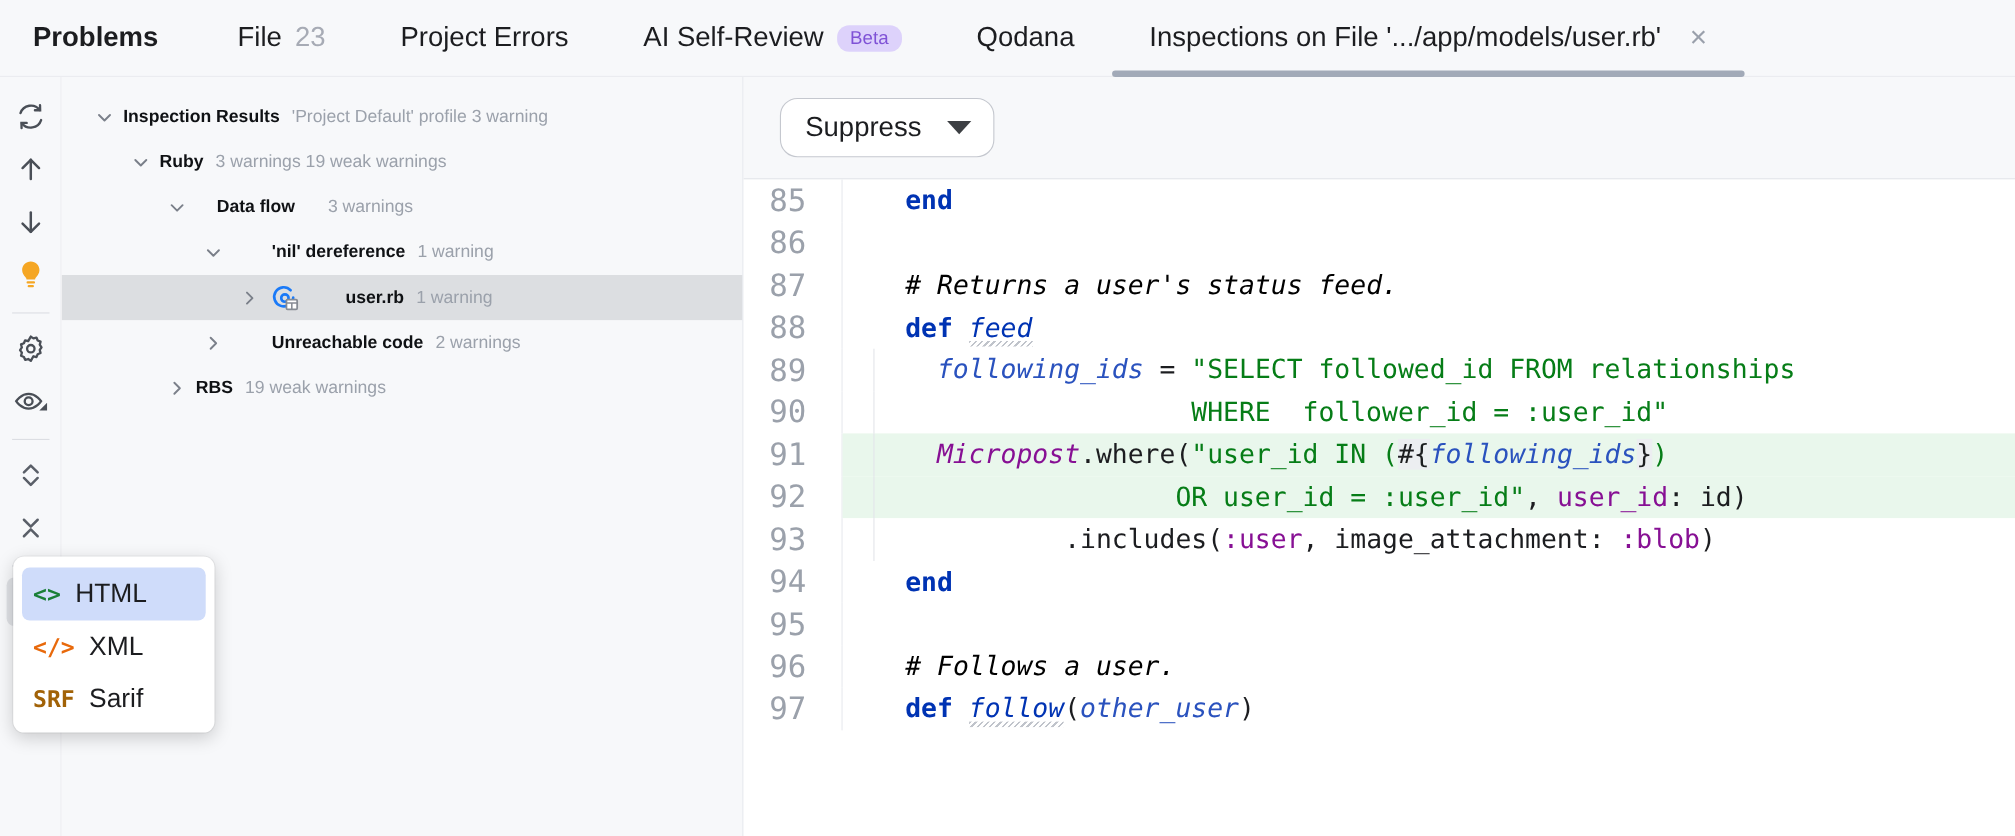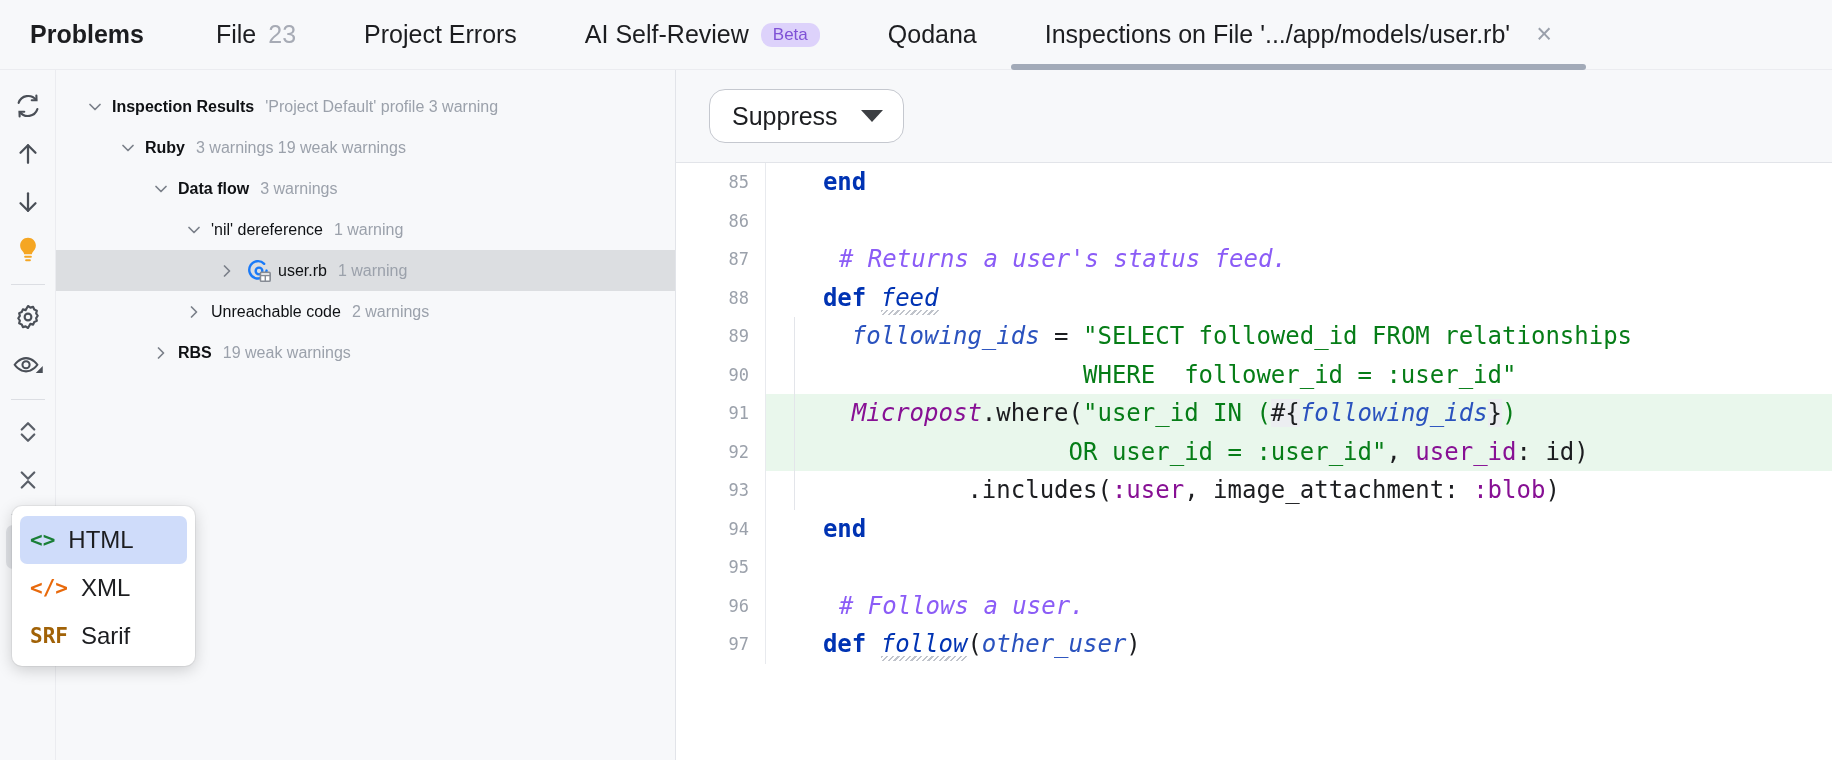--- a/index.html
+++ b/index.html
@@ -71,21 +71,21 @@
     display:flex; align-items:center;
     height:41px; white-space:nowrap;
     font-size:16px;
   }
   .trow.sel { background:#dcdee1; }
   .tw { 
     width:34px; min-width:34px; display:flex; align-items:center; justify-content:center;
     color:#7b808a;
   }
   .tlabel { font-weight:bold; color:#0f1114; }
-  .tlabel.plain { font-weight:normal; }
+  .tlabel.plain { font-weight:bold;margin-left:36px; }
   .tdesc { color:#9ba1ab; font-weight:normal; margin-left:11px; }
   .ficon { width:30px; min-width:30px; display:flex; align-items:center; justify-content:center; margin-right:4px; }
 
   
   .editorpane {
     position:absolute; top:70px; left:676px; right:0; bottom:0;
     background:#f7f8fa;
   }
   .edtoolbar {
     height:92px; display:flex; align-items:center;
@@ -107,30 +107,30 @@
     position:absolute; top:92px; left:0; right:0; bottom:0;
     background:#ffffff;
     border-top:1px solid #e2e4e9;
     overflow:hidden;
     font-family:"DejaVu Sans Mono", monospace;
     font-size:24px;
   }
   .cline { display:flex; height:38.5px; align-items:center; position:relative; }
   .cline .hl { position:absolute; left:90px; right:0; top:0; bottom:0; background:#e9f7ec; }
   .gutter {
-    width:90px; min-width:90px; text-align:right; padding-right:16px;
-    color:#9ba1ab; font-size:17px;
+    width:90px; min-width:90px; text-align:right; padding-right:32px;
+    color:#9ba1ab; font-size:28px;
     border-right:1px solid #e8eaee;
     height:38.5px; display:flex; align-items:center; justify-content:flex-end;
   }
   .ctext { padding-left:28px; white-space:pre; position:relative; z-index:2; }
   .guide { position:absolute; left:118px; top:0; bottom:0; width:1px; background:#e3e5ea; z-index:1;}
 
   .k  { color:#0033b3; font-weight:bold; }        
-  .cm { color:#8b5cf6; font-style:italic;margin-left:16px; }        
+  .cm { color:#000000; font-style:italic; }        
   .mth{ color:#0033b3; font-style:italic; position:relative;}
   .lv { color:#2a52be; font-style:italic; }        
   .cst{ color:#871094; font-style:italic; }        
   .str{ color:#067d17; }                            
   .sym{ color:#871094; }                            
   .pl { color:#1c1d20; }
   .interp { background:#eceef1; color:#1c1d20; }
   .squig {
     position:absolute; left:0; right:0; bottom:-3px; height:5px;
     background-image:
@@ -290,21 +290,21 @@
       </div>
       <div class="trow" style="padding-left: 55px;">
         <span class="tw">
           <svg width="20" height="20" viewBox="0 0 24 24" fill="none" stroke="#7b808a" stroke-width="2.1" stroke-linecap="round" stroke-linejoin="round">
             <path d="M6 9l6 6 6-6"></path>
           </svg>
         </span>
         <span class="tlabel">Ruby</span>
         <span class="tdesc">3 warnings 19 weak warnings</span>
       </div>
-      <div class="trow" style="padding-left: 88px;">
+      <div class="trow" style="padding-left: 88px; gap: 19px;">
         <span class="tw">
           <svg width="20" height="20" viewBox="0 0 24 24" fill="none" stroke="#7b808a" stroke-width="2.1" stroke-linecap="round" stroke-linejoin="round">
             <path d="M6 9l6 6 6-6"></path>
           </svg>
         </span>
         <span class="tlabel">Data flow</span>
         <span class="tdesc">3 warnings</span>
       </div>
       <div class="trow" style="padding-left: 121px;">
         <span class="tw">

